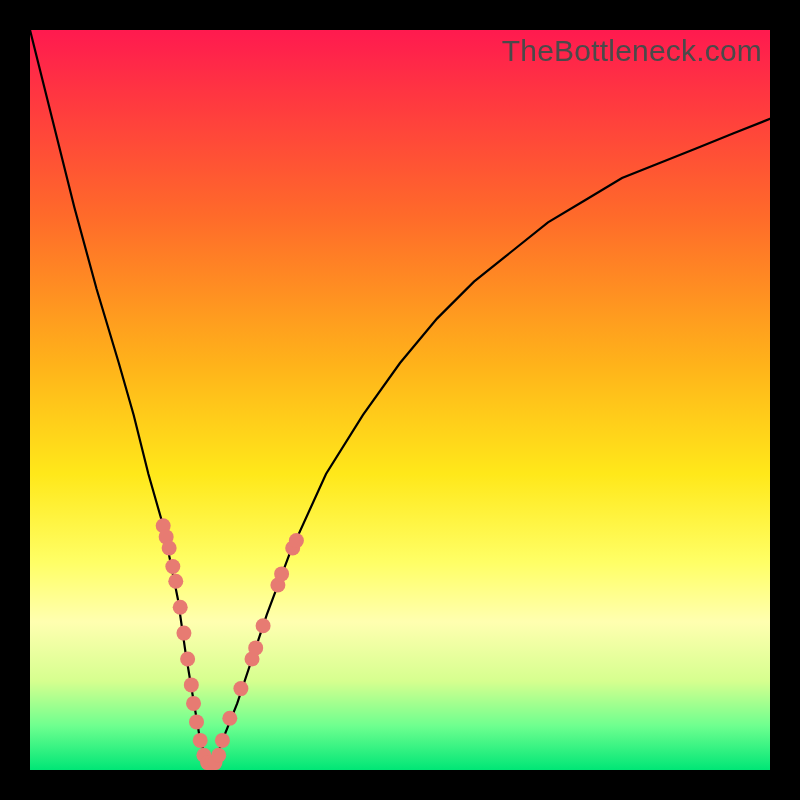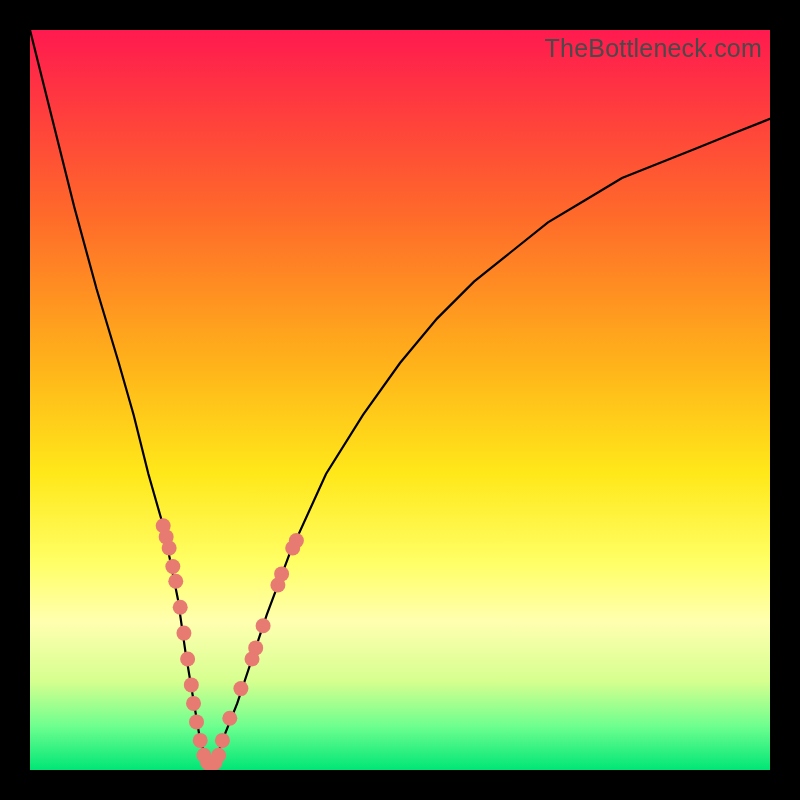--- a/index.html
+++ b/index.html
@@ -33,21 +33,21 @@
       #ffffb0 80%,
       #d6ff8f 88%,
       #6fff8f 94%,
       #00e676 100%);
   }
   .watermark {
     position: absolute;
     top: 4px;
     right: 8px;
     color: #4a4a4a;
-    font-size: 25px;
+    font-size: 30px;
     font-weight: 500;
     letter-spacing: 0.2px;
   }
   svg.overlay {
     position: absolute;
     left: 0;
     top: 0;
     width: 740px;
     height: 740px;
   }

